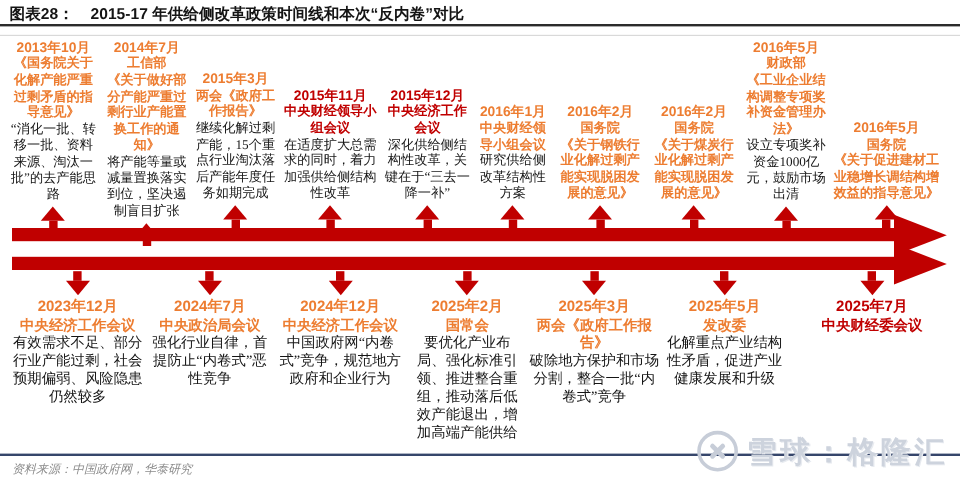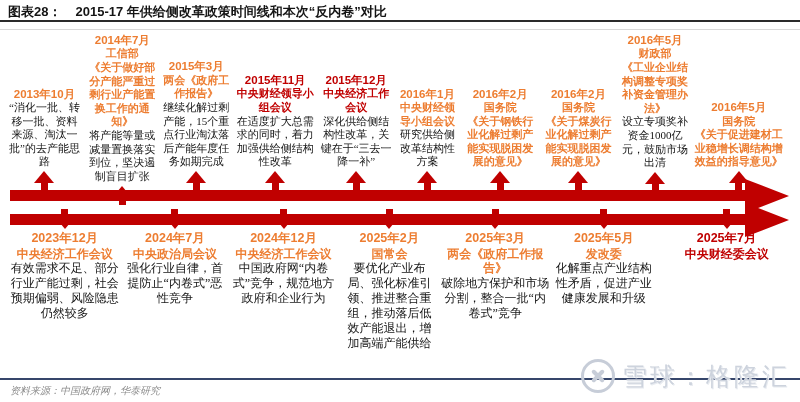--- a/index.html
+++ b/index.html
@@ -6,21 +6,21 @@
   .canvas{position:relative;width:800px;height:402px;background:#fff;overflow:hidden;
           font-family:"Liberation Serif",serif;}
   
   .title-row{position:absolute;top:0;left:0;right:0;height:22px;padding:3px 8px 0;
              border-bottom:2px solid #2b2b2b;box-sizing:border-box;
              font-family:"Liberation Sans",sans-serif;font-weight:bold;font-size:13px;color:#141414;}
   .title-prefix{margin-right:14px;}
   .title-subline{position:absolute;top:29px;left:0;right:0;border-top:1px solid #d9d9d9;}
   
   .top-row{position:absolute;top:33px;left:6px;right:17px;height:157px;display:flex;justify-content:space-between;}
-  .bottom-row{position:absolute;top:209px;left:8px;right:4px;height:150px;display:flex;justify-content:space-between;}
+  .bottom-row{position:absolute;top:226px;left:8px;right:4px;height:150px;display:flex;justify-content:space-between;}
   .ecol{display:flex;flex-direction:column;align-items:center;text-align:center;min-width:0;}
   .etext{line-height:1.24;}
   .top-row .etext{margin-top:auto;font-size:11px;}
   .bottom-row .etext{font-size:12px;}
   .edate{font-family:"Liberation Sans",sans-serif;font-weight:bold;font-size:11.5px;}
   .bottom-row .edate{font-size:12.5px;}
   .ehead{font-weight:bold;white-space:pre-line;}
   .ebody{color:#151515;}
   .accent-orange .edate,.accent-orange .ehead{color:#ED7D31;}
   .accent-red .edate,.accent-red .ehead{color:#C00000;}
@@ -42,21 +42,21 @@
               border-left:44px solid #C00000;}
   
   .footer-line{position:absolute;top:378px;left:0;right:0;border-top:2px solid #36466b;}
   .source-note{position:absolute;top:384px;left:10px;font-size:10px;font-style:italic;color:#8c8c8c;}
   
   .watermark{position:absolute;right:10px;top:359px;display:flex;align-items:center;gap:7px;}
   .wm-logo{width:28px;height:28px;border:3px solid #c7cdd8;border-radius:50%;position:relative;flex:0 0 auto;}
   .wm-logo span{position:absolute;left:50%;top:50%;width:16px;height:4px;background:#c7cdd8;border-radius:2px;}
   .wm-x1{transform:translate(-50%,-50%) rotate(45deg);}
   .wm-x2{transform:translate(-50%,-50%) rotate(-45deg);}
-  .wm-text{font-family:"Liberation Sans",sans-serif;font-size:25px;font-weight:normal;
+  .wm-text{font-family:"Liberation Sans",sans-serif;font-size:25px;font-weight:bold;
            color:#cdd3dd;letter-spacing:3px;text-shadow:1px 1px 0 #e8ebf0;white-space:nowrap;}
   
   .t0{flex-basis:9.9%}.t1{flex-basis:9.4%}.t2{flex-basis:8.9%}.t3{flex-basis:10.7%}.t4{flex-basis:9.4%}
   .t5{flex-basis:8.2%}.t6{flex-basis:9.8%}.t7{flex-basis:9.6%}.t8{flex-basis:9.4%}.t9{flex-basis:11.4%}
   
   .b0{flex-basis:14.4%}.b1{flex-basis:12.7%}.b2{flex-basis:14%}.b3{flex-basis:12%}
   .b4{flex-basis:14%}.b5{flex-basis:12.7%}.b6{flex-basis:17.6%}
 </style>
 </head>
 <body>
@@ -65,20 +65,21 @@
 
   <div class="title-row">
     <span class="title-prefix">图表28：</span><span>2015-17 年供给侧改革政策时间线和本次“反内卷”对比</span>
   </div>
   <div class="title-subline"></div>
 
   <div class="top-row">
     <div class="ecol t0 accent-orange">
       <div class="etext">
           <div class="edate">2013年10月</div>
+          <div class="ehead">《国务院关于化解产能严重过剩矛盾的指导意见》</div>
           <div class="ebody">“消化一批、转移一批、资料来源、淘汰一批”的去产能思路</div>
         </div>
       <div class="arrow-up">
           <div class="tri"></div>
           <div class="stem"></div>
         </div>
     </div>
     <div class="ecol t1 accent-orange">
       <div class="etext">
           <div class="edate">2014年7月</div>

